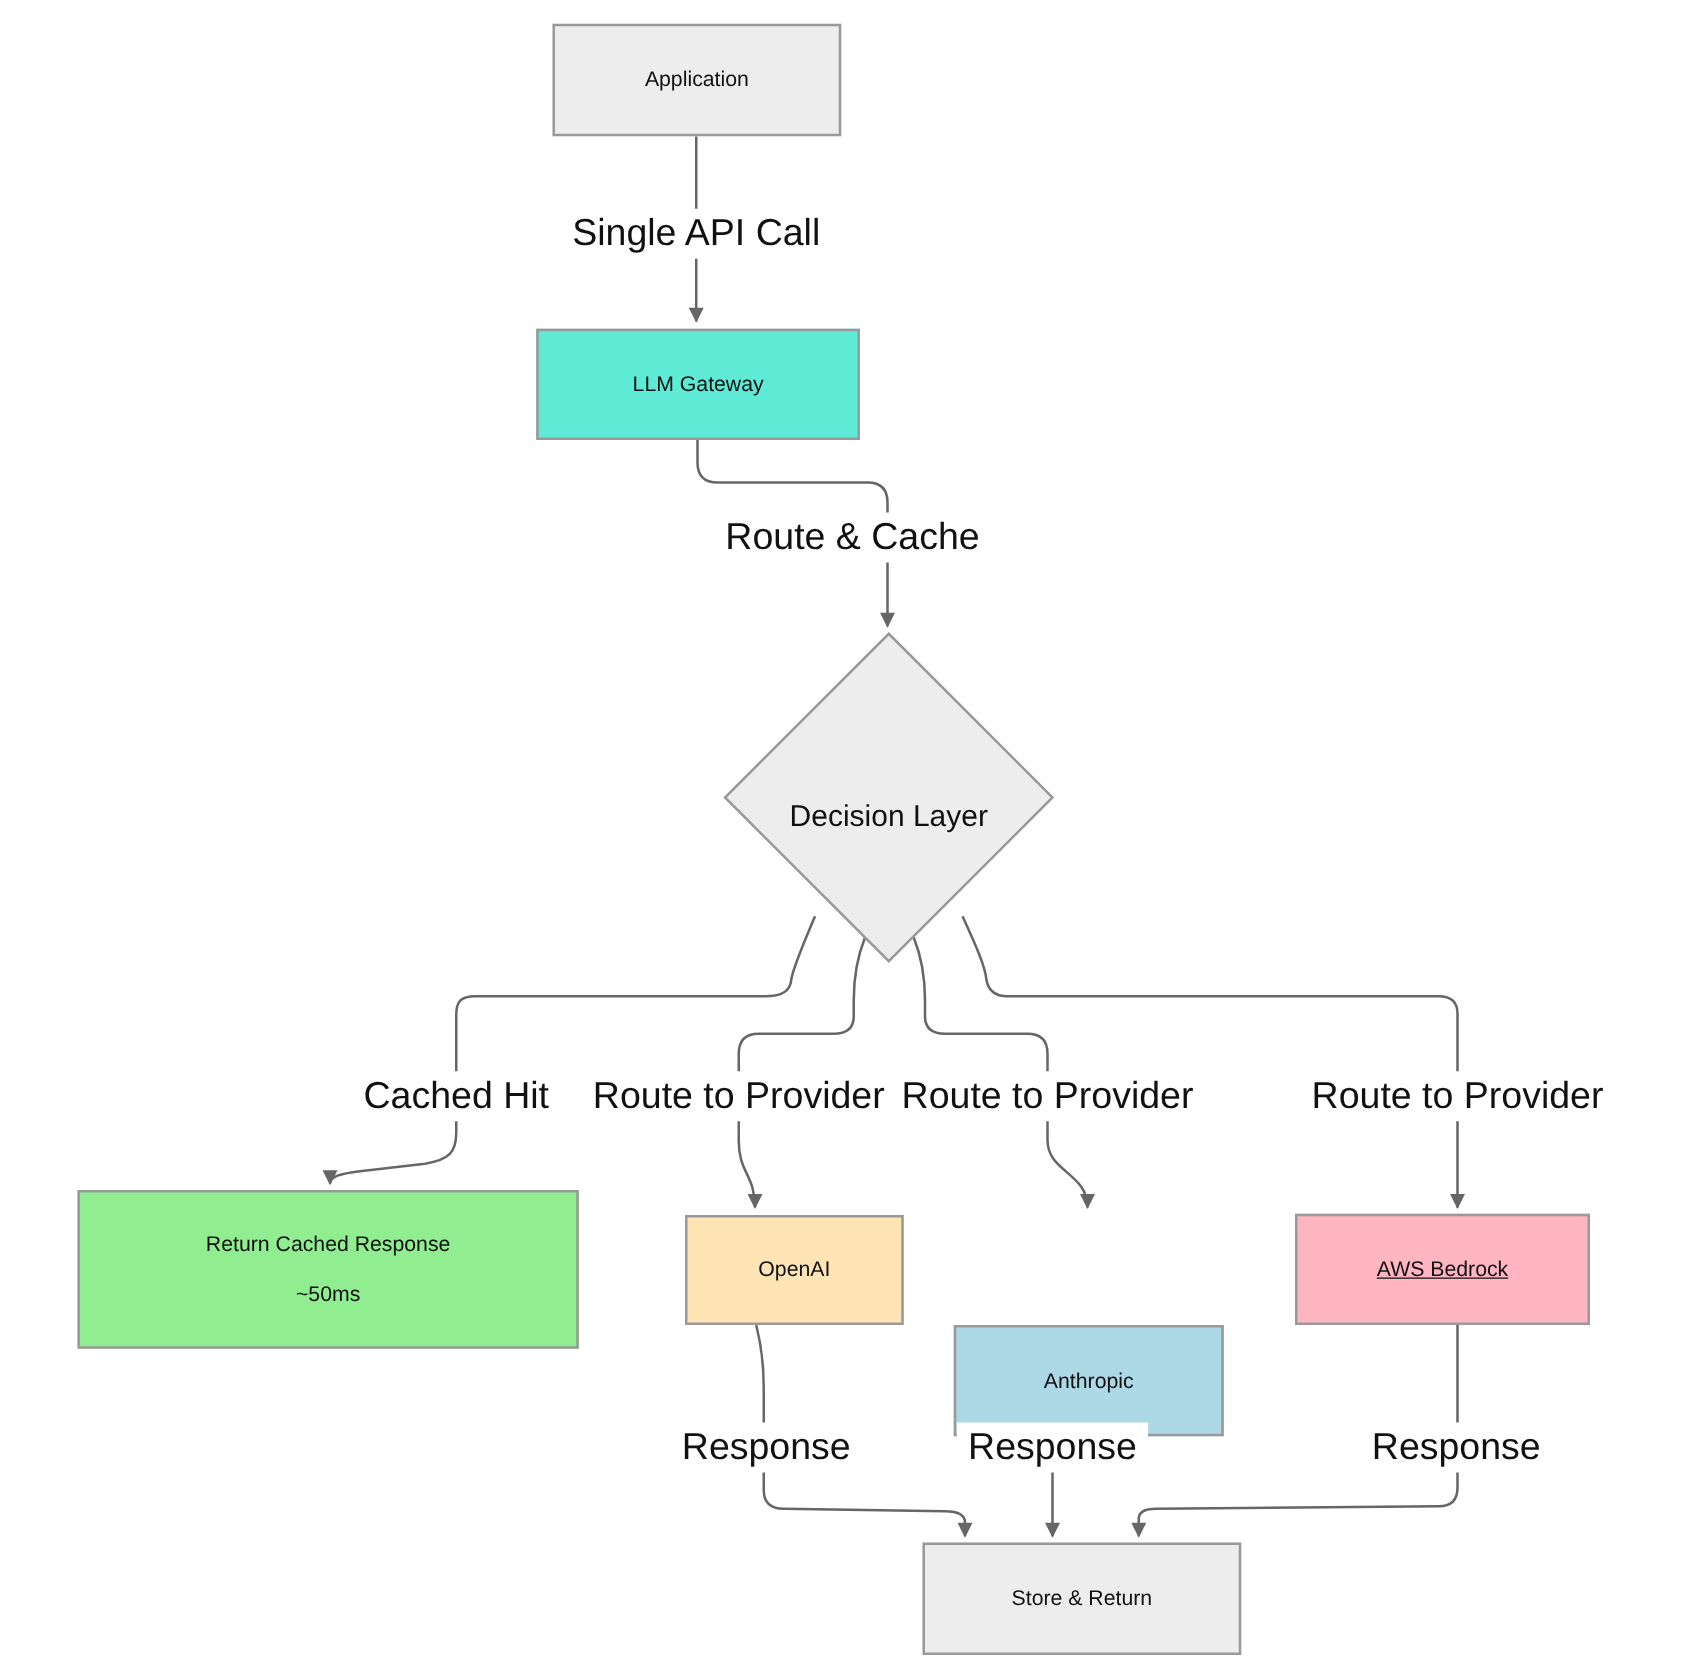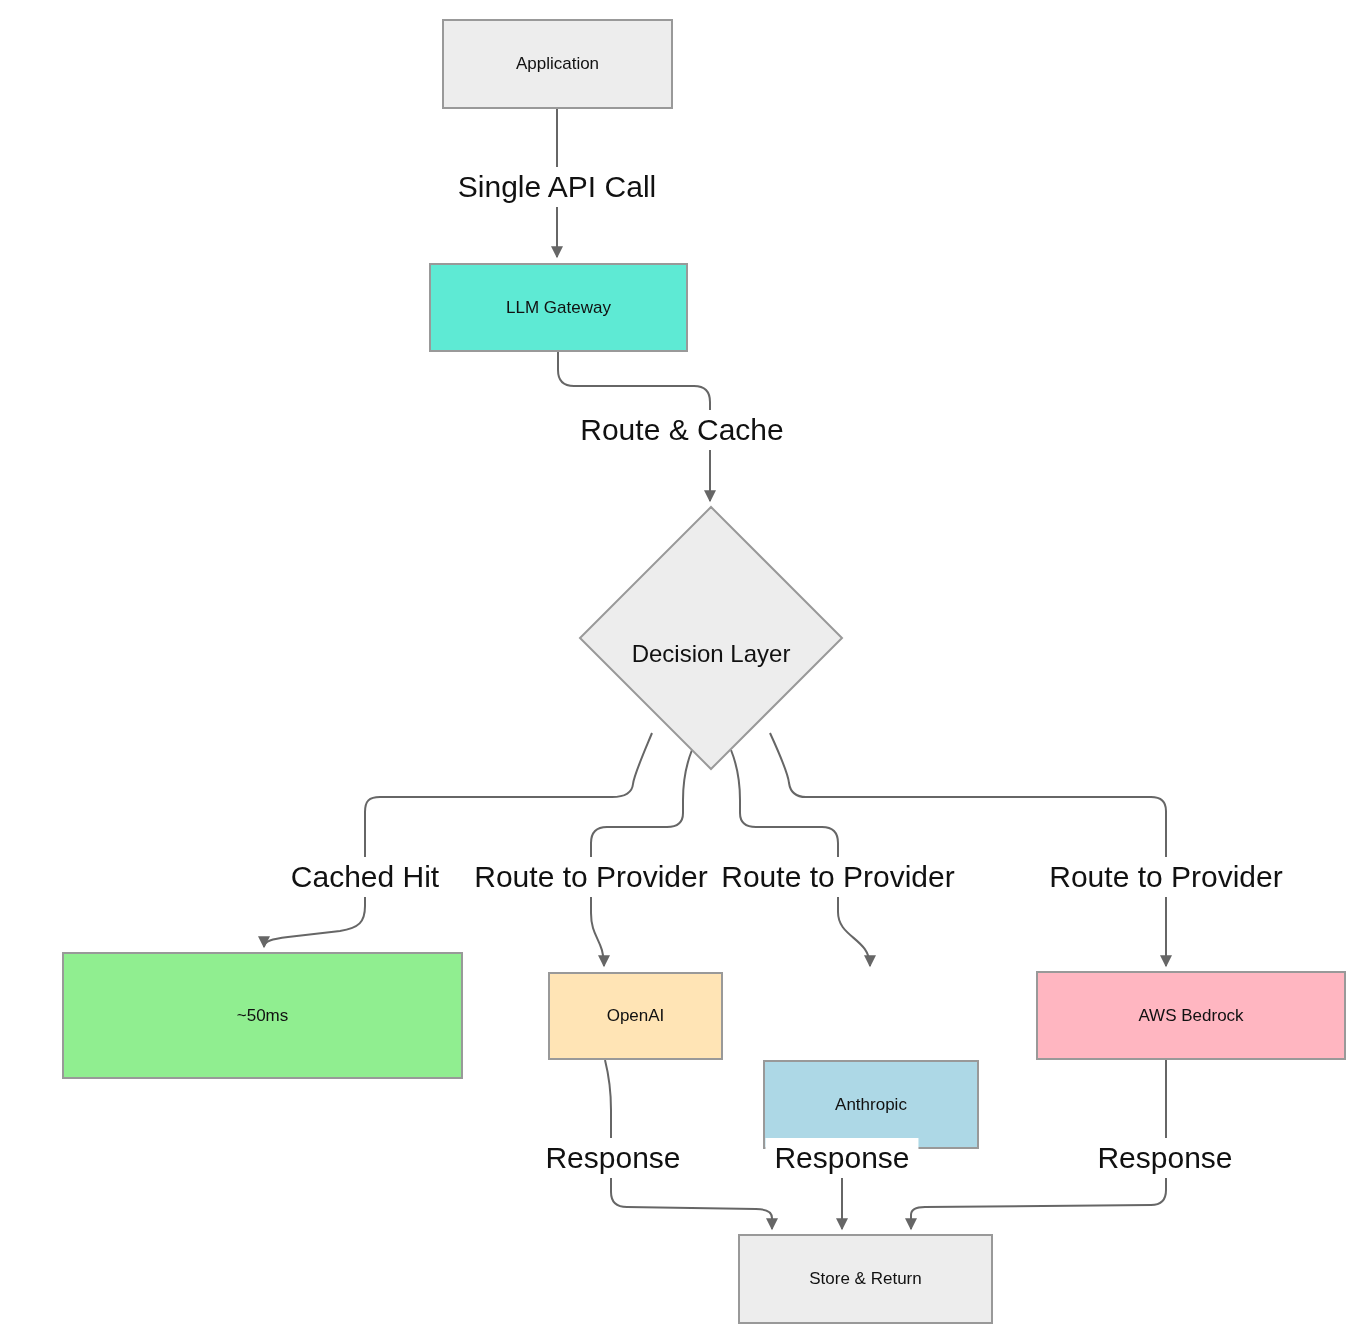--- a/index.html
+++ b/index.html
@@ -79,32 +79,33 @@
     <div>Application</div>
   </div>
 
   <div class="node" style="left: 429px; top: 263px; width: 259px; height: 89px; background: #5eead4;">
     <div>LLM Gateway</div>
   </div>
 
   <div class="diamond-label" style="left:711px; top:638px;margin-top:16px;">Decision Layer</div>
 
   <div class="node" style="left: 62px; top: 952px; width: 401px; height: 127px; background: rgb(144, 238, 144);">
+    <div>Return Cached Response</div>
     <div>~50ms</div>
   </div>
 
   <div class="node" style="left: 516px; top: 972px; width: 175px; height: 88px; background: rgb(255, 228, 181); margin-left: 32px;">
     <div>OpenAI</div>
   </div>
 
   <div class="node" style="left: 763px; top: 1020px; width: 216px; height: 89px; background: rgb(173, 216, 230); margin-top: 40px;">
     <div>Anthropic</div>
   </div>
 
-  <div class="node" style="left: 1036px; top: 971px; width: 310px; height: 89px; background: rgb(255, 182, 193);">
+  <div class="node" style="left: 1036px; top: 971px; width: 236px; height: 89px; background: rgb(255, 182, 193); text-decoration: underline;">
     <div>AWS Bedrock</div>
   </div>
 
   <div class="node" style="left: 738px; top: 1234px; width: 255px; height: 90px; background: rgb(237, 237, 237);">
     <div>Store &amp; Return</div>
   </div>
 
   <div class="edge-label" style="left:557px; top:187px;">Single API Call</div>
 
   <div class="edge-label" style="left:682px; top:430px;">Route &amp; Cache</div>

